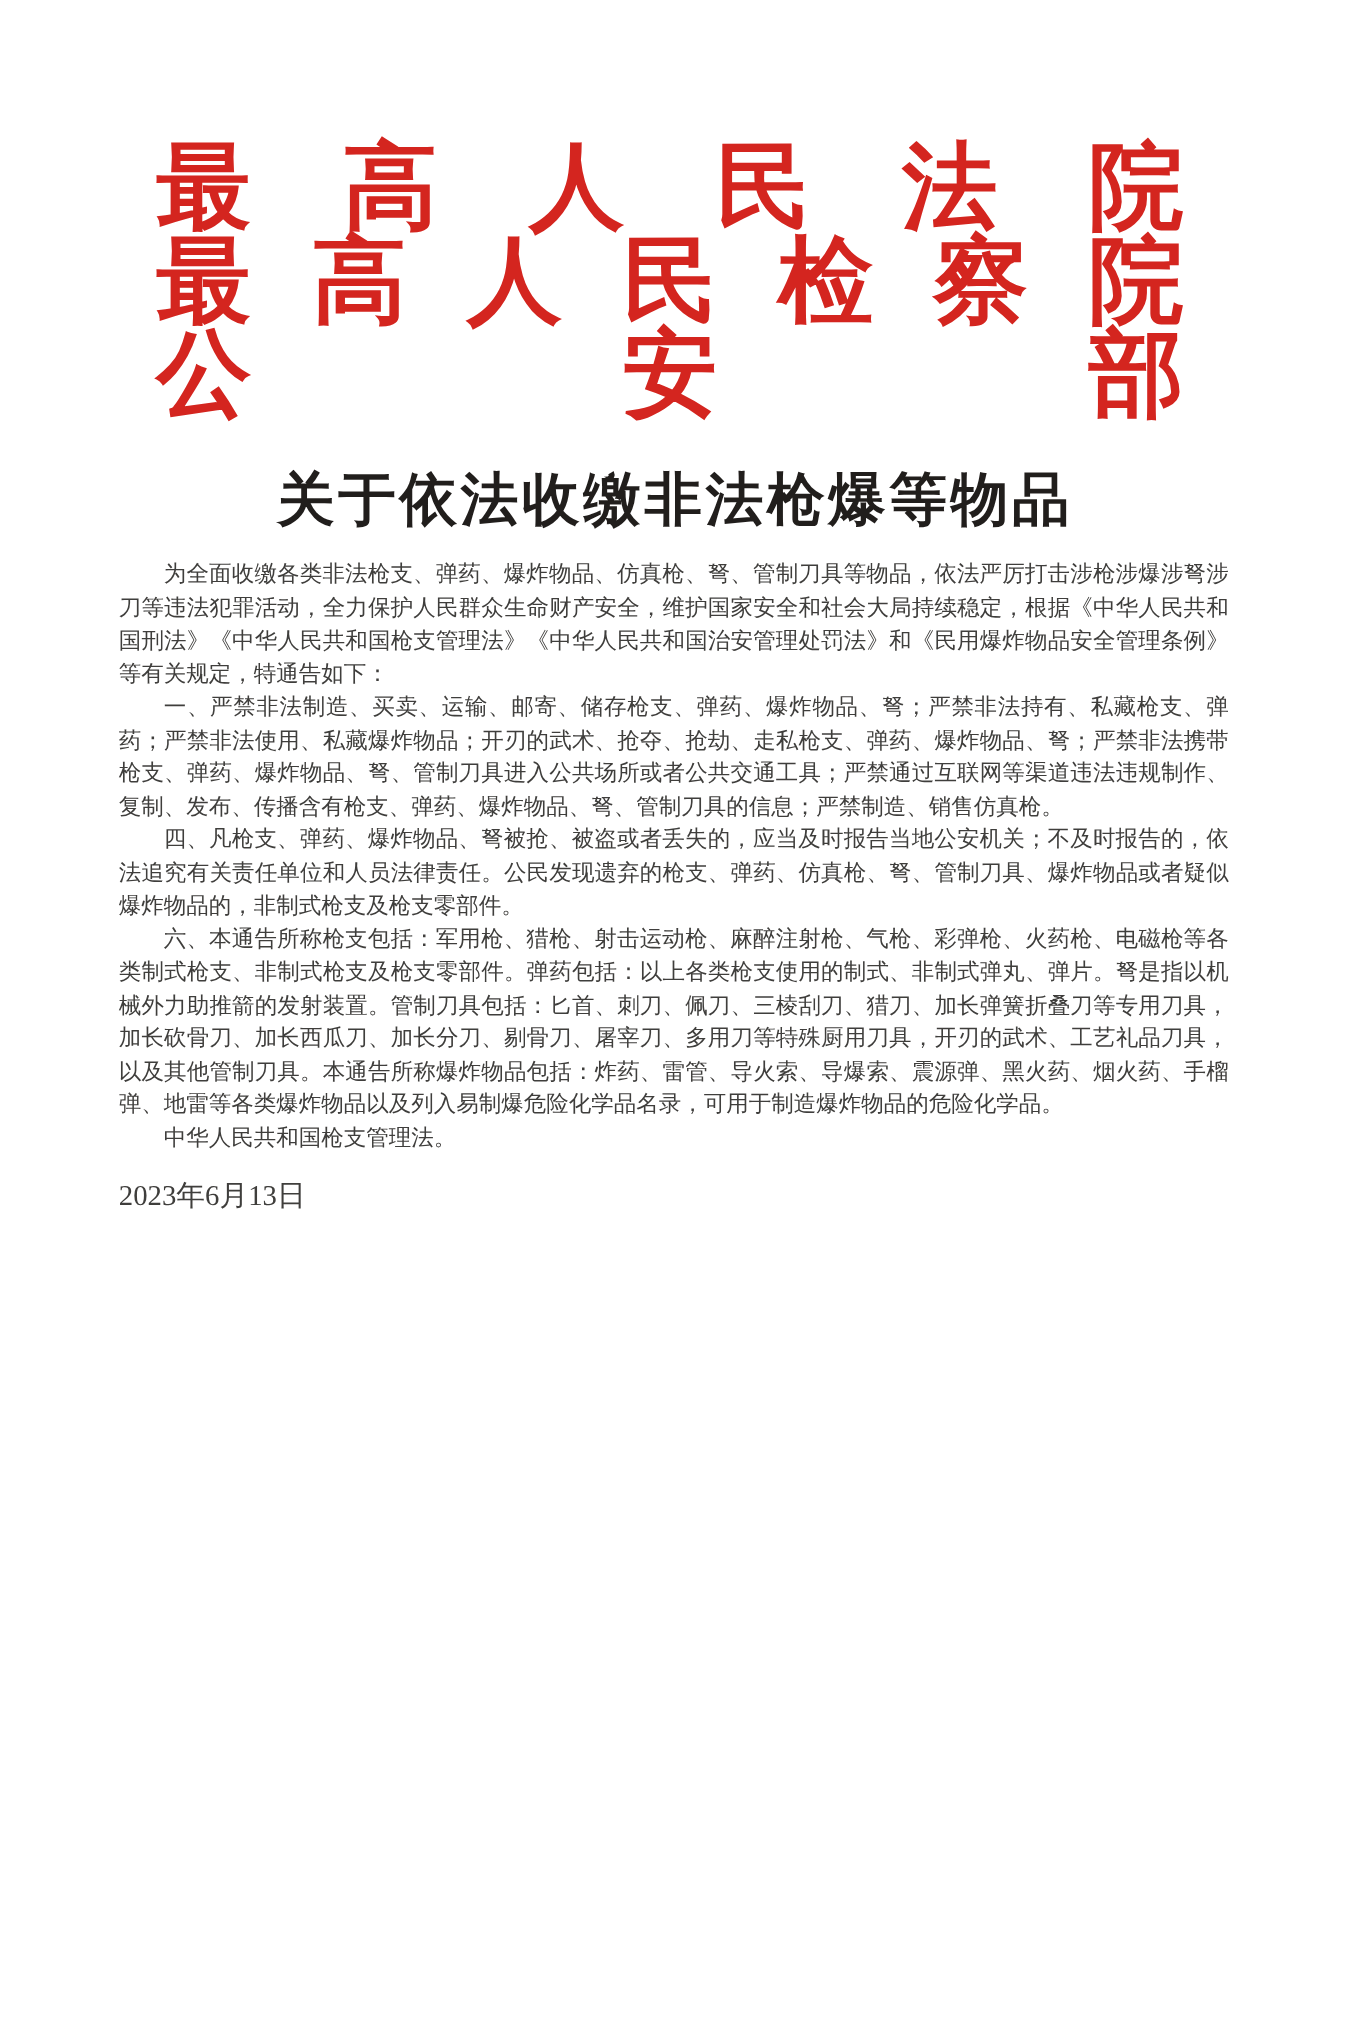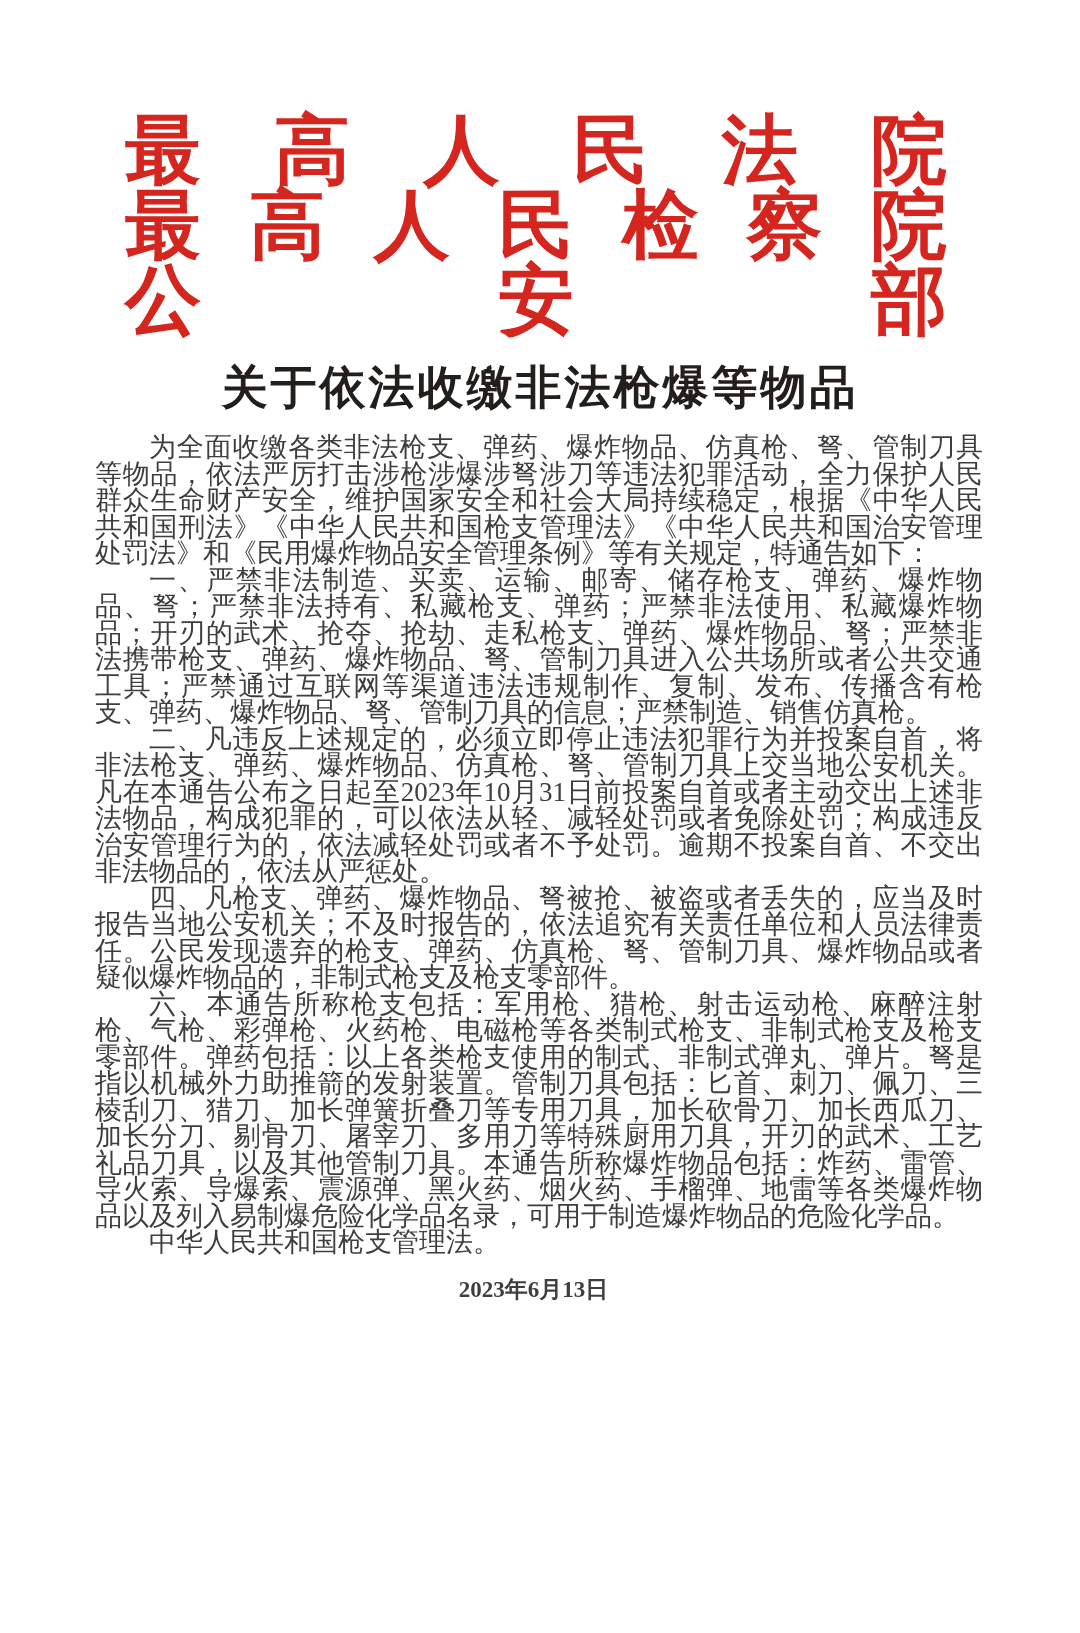--- a/index.html
+++ b/index.html
@@ -29,48 +29,47 @@
   }
   .issuer-char{
     color:var(--header-red);
     font-size:76px;
     line-height:75px;
     font-weight:700;
     display:block;
   }
   
   .title{
-    margin-top:25px;
+    margin-top:37px;
     text-align:center;
     color:var(--title-black);
     font-weight:700;
     font-size:46px;
     line-height:50px;
     letter-spacing:3px;
   }
   
   .body{
     margin:21px 97px 16px 95px;
     color:var(--body-ink);
-    font-size:27px;
+    font-size:18px;
     line-height:26.5px;
     text-align:justify;
   }
   .body p{
     margin:0;
     text-indent:2em;
   }
   
   .date{
     margin:20px 108px 0 95px;
-    text-align:center;
+    text-align:left;
     color:var(--body-ink);
     font-size:23px;
     line-height:27px;
-    font-weight:bold;
   }
 </style>
 </head>
 <body>
 
 <div class="page">
   <div class="issuers">
       <div class="issuer-line">
         <span class="issuer-char">最</span>
         <span class="issuer-char">高</span>
@@ -95,20 +94,19 @@
       </div>
     </div>
 
   <div class="title">
     <div>关于依法收缴非法枪爆等物品</div>
   </div>
 
   <div class="body">
       <p>为全面收缴各类非法枪支、弹药、爆炸物品、仿真枪、弩、管制刀具等物品，依法严厉打击涉枪涉爆涉弩涉刀等违法犯罪活动，全力保护人民群众生命财产安全，维护国家安全和社会大局持续稳定，根据《中华人民共和国刑法》《中华人民共和国枪支管理法》《中华人民共和国治安管理处罚法》和《民用爆炸物品安全管理条例》等有关规定，特通告如下：</p>
       <p>一、严禁非法制造、买卖、运输、邮寄、储存枪支、弹药、爆炸物品、弩；严禁非法持有、私藏枪支、弹药；严禁非法使用、私藏爆炸物品；开刃的武术、抢夺、抢劫、走私枪支、弹药、爆炸物品、弩；严禁非法携带枪支、弹药、爆炸物品、弩、管制刀具进入公共场所或者公共交通工具；严禁通过互联网等渠道违法违规制作、复制、发布、传播含有枪支、弹药、爆炸物品、弩、管制刀具的信息；严禁制造、销售仿真枪。</p>
-      <p>二、凡违反上述规定的，必须立即停止违法犯罪行为并投案自首，将非法枪支、弹药、爆炸物品、仿真枪、弩、管制刀具上交当地公安机关。凡在本通告公布之日起至2023年10月31日前投案自首或者主动交出上述非法物品，构成犯罪的，可以依法从轻、减轻处罚或者免除处罚；构成违反治安管理行为的，依法减轻处罚或者不予处罚。逾期不投案自首、不交出非法物品的，依法从严惩处。</p>
       <p>四、凡枪支、弹药、爆炸物品、弩被抢、被盗或者丢失的，应当及时报告当地公安机关；不及时报告的，依法追究有关责任单位和人员法律责任。公民发现遗弃的枪支、弹药、仿真枪、弩、管制刀具、爆炸物品或者疑似爆炸物品的，非制式枪支及枪支零部件。</p>
       <p>六、本通告所称枪支包括：军用枪、猎枪、射击运动枪、麻醉注射枪、气枪、彩弹枪、火药枪、电磁枪等各类制式枪支、非制式枪支及枪支零部件。弹药包括：以上各类枪支使用的制式、非制式弹丸、弹片。弩是指以机械外力助推箭的发射装置。管制刀具包括：匕首、刺刀、佩刀、三棱刮刀、猎刀、加长弹簧折叠刀等专用刀具，加长砍骨刀、加长西瓜刀、加长分刀、剔骨刀、屠宰刀、多用刀等特殊厨用刀具，开刃的武术、工艺礼品刀具，以及其他管制刀具。本通告所称爆炸物品包括：炸药、雷管、导火索、导爆索、震源弹、黑火药、烟火药、手榴弹、地雷等各类爆炸物品以及列入易制爆危险化学品名录，可用于制造爆炸物品的危险化学品。</p>
       <p>中华人民共和国枪支管理法。</p>
     </div>
 
   <div class="date">2023年6月13日</div>
 </div>
 
 </body></html>

